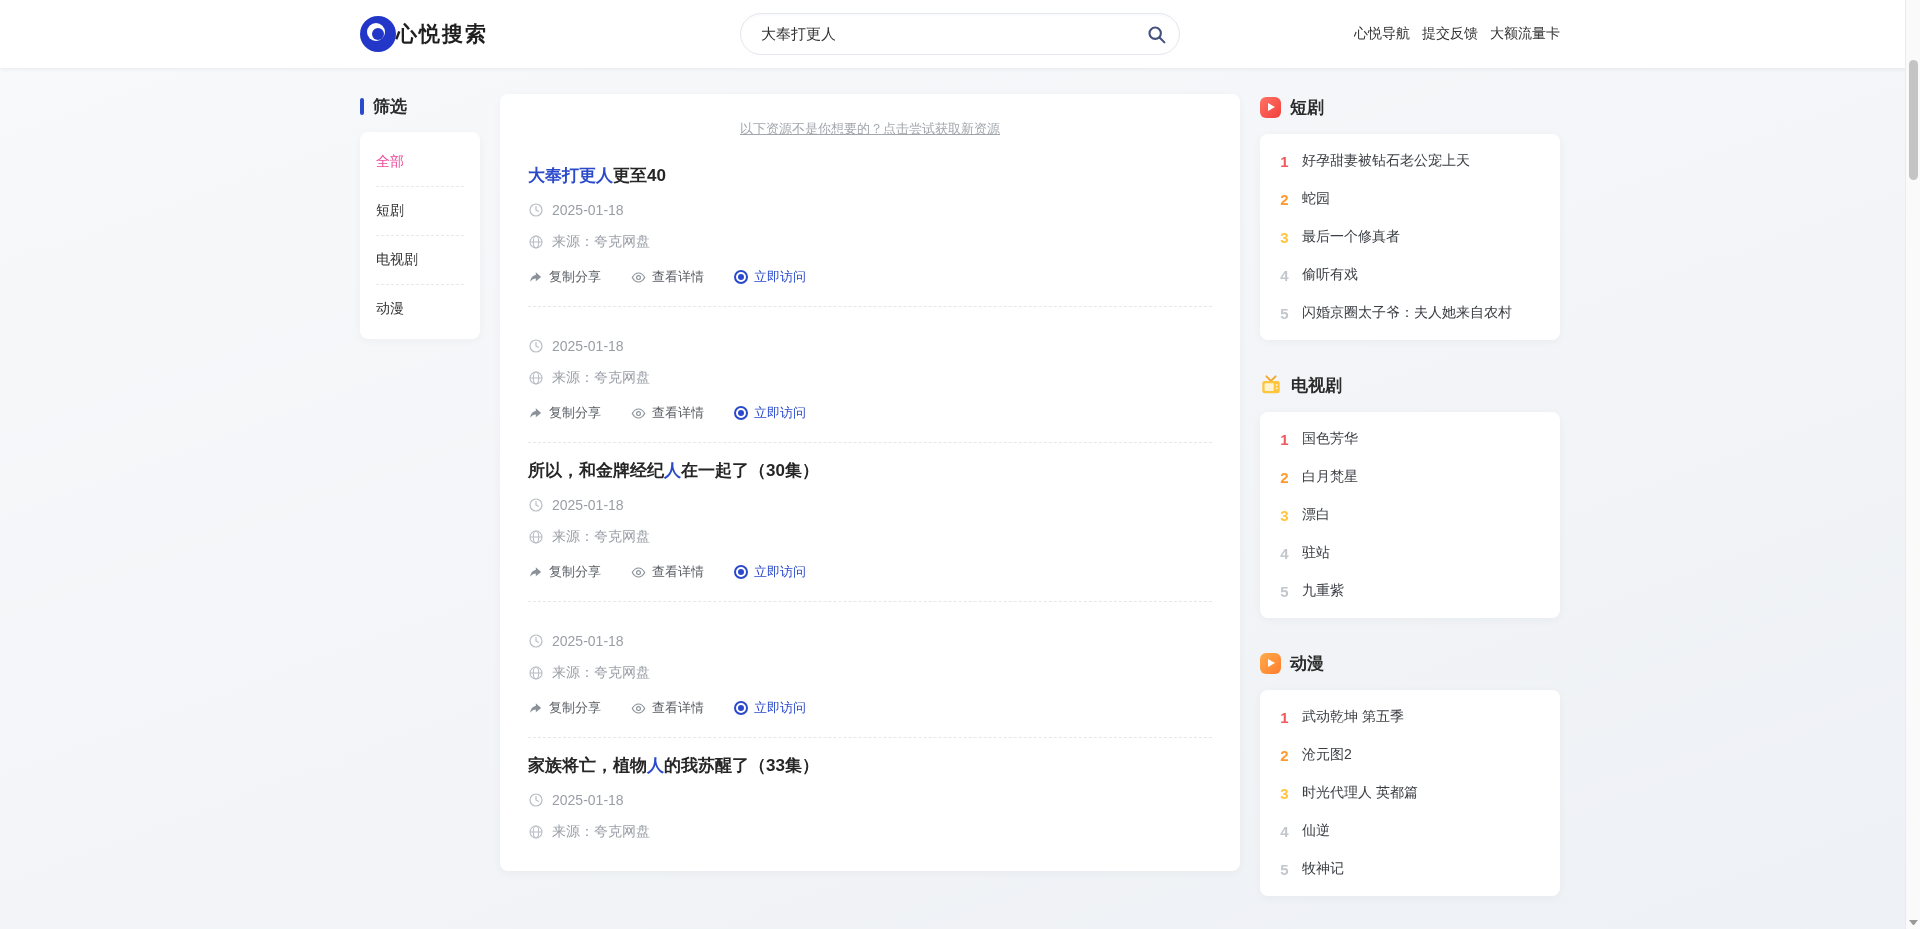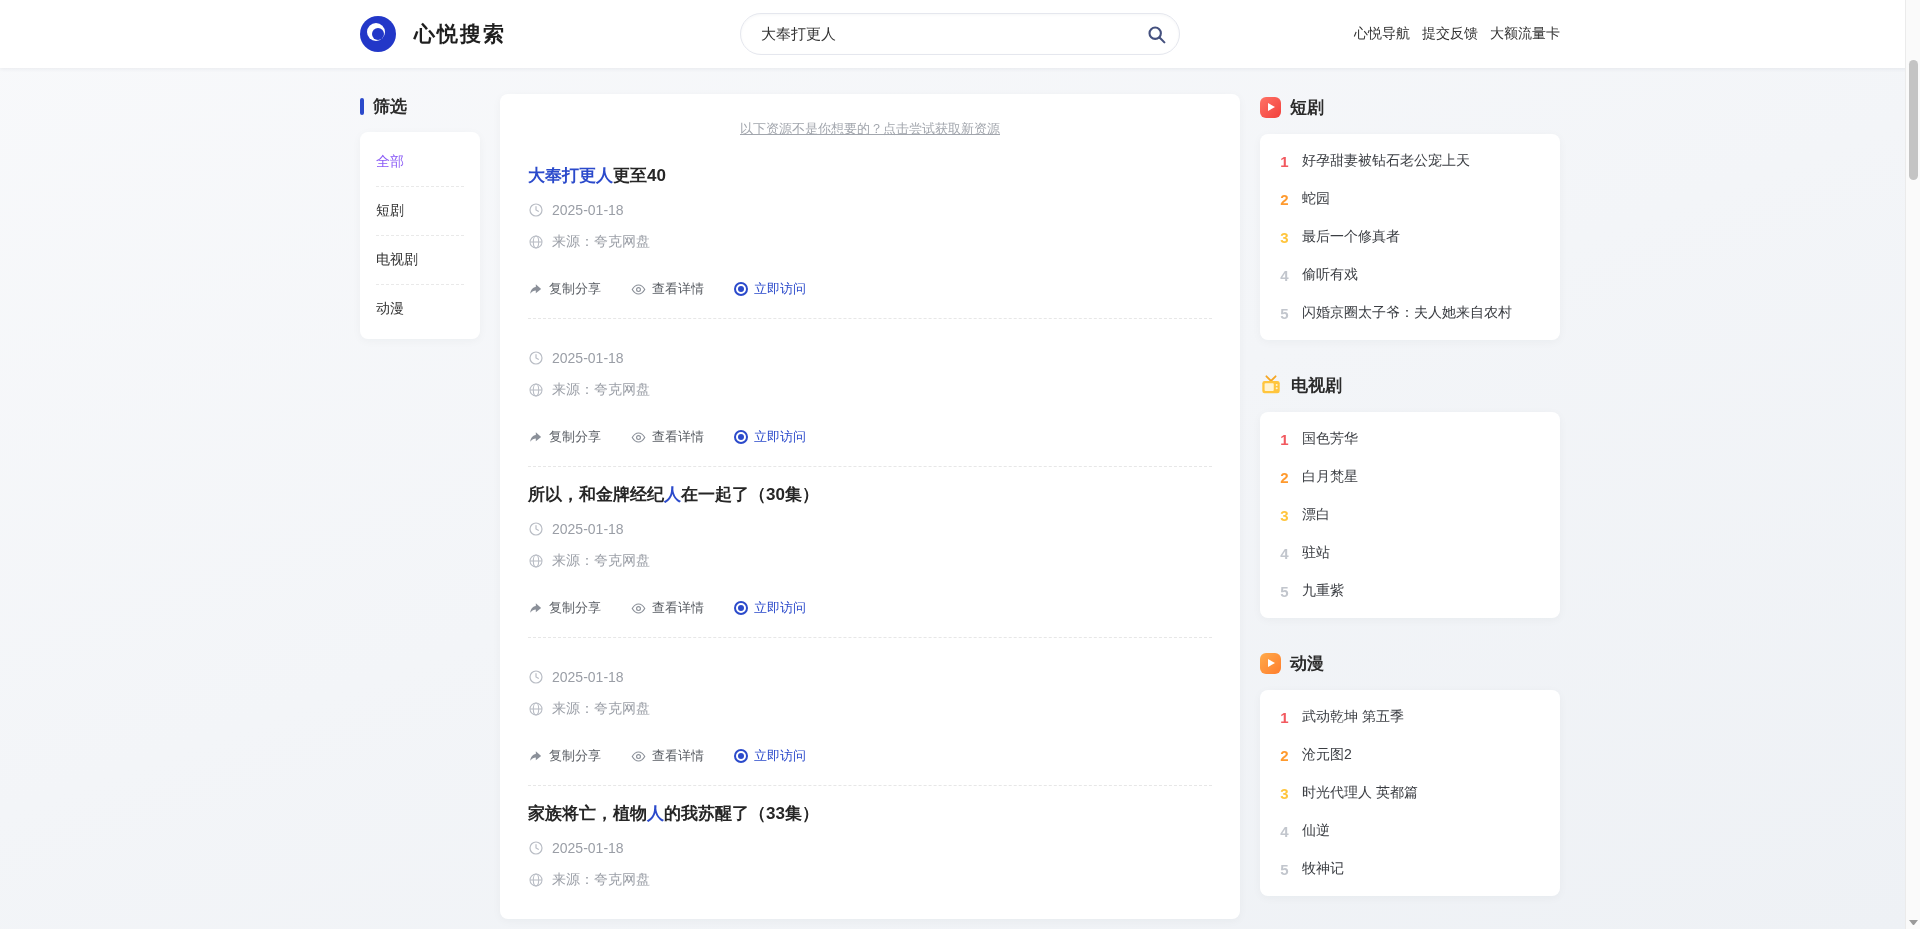--- a/index.html
+++ b/index.html
@@ -6,21 +6,21 @@
   html,body { width:1920px; height:929px; overflow:hidden; }
   body {
     font-family: "Liberation Sans", "DejaVu Sans", sans-serif;
     background: linear-gradient(160deg, #f8f9fb 0%, #eef1f5 100%);
     color:#333;
     position:relative;
   }
   
   .header { height:68px; background:#fff; box-shadow:0 1px 4px rgba(30,40,70,.07); position:relative; z-index:5; }
   .header-inner { width:1200px; margin:0 auto; height:100%; display:flex; align-items:center; }
-  .brand { display:flex; align-items:center; gap:18px; width:260px; cursor:pointer; }
+  .brand { display:flex; align-items:center; gap:0; width:260px; cursor:pointer; }
   .brand-logo { width:36px; height:36px; border-radius:50%; background:#2237c8; position:relative; flex:0 0 auto; }
   .brand-logo::after { content:""; position:absolute; left:7px; top:7px; width:18px; height:18px; background:#fff; border-radius:50%; }
   .brand-logo::before { content:""; position:absolute; left:12px; top:12px; width:12px; height:12px; background:#2237c8; border-radius:50%; z-index:1; }
   .brand-name { font-size:21px; font-weight:700; color:#1f1f1f; letter-spacing:2px; }
   .search-wrap { flex:1; display:flex; justify-content:center; }
   .search-box { width:440px; height:42px; border:1px solid #e5e7ee; border-radius:21px; background:#fff; display:flex; align-items:center; padding:0 6px 0 20px; box-shadow:0 1px 3px rgba(30,40,70,.04) inset; }
   .search-box input { flex:1; border:none; outline:none; font-size:15px; color:#333; background:transparent; font-family:inherit; }
   .search-btn { width:34px; height:34px; border:none; background:transparent; cursor:pointer; display:flex; align-items:center; justify-content:center; color:#44507e; }
   .search-btn svg { width:21px; height:21px; }
   .nav { width:260px; display:flex; justify-content:flex-end; gap:12px; }
@@ -30,34 +30,34 @@
   .col-left { width:120px; flex:0 0 auto; }
   .col-mid { width:740px; flex:0 0 auto; }
   .col-right { width:300px; flex:0 0 auto; }
   .sec-title { display:flex; align-items:center; font-size:17px; font-weight:700; color:#2b2b2b; height:24px; margin-bottom:14px; }
   .bar { display:inline-block; width:4px; height:17px; border-radius:2px; background:#2b4acb; margin-right:9px; }
   .card { background:#fff; border-radius:8px; box-shadow:0 2px 10px rgba(31,45,61,.04); }
   
   .filter-card { padding:6px 16px; }
   .filter-item { padding:15px 0; font-size:14px; color:#333; border-bottom:1px dashed #e9e9e9; cursor:pointer; }
   .filter-item:last-child { border-bottom:none; }
-  .filter-item.active { color:#8b5cf6; }
+  .filter-item.active { color:#ec4899; }
   
   .summary { font-size:17px; font-weight:700; color:#2b2b2b; }
   .summary .hl { color:#2b4acb; }
   .results-card { padding:22px 28px 10px; }
   .notice { text-align:center; font-size:13px; color:#a2a6ad; padding:4px 0 10px; cursor:pointer;text-decoration:underline; }
   .result-item { padding:16px 0 20px; border-bottom:1px dashed #e7e7e7; }
   .result-item:last-child { border-bottom:none; }
   .result-title { font-size:17px; font-weight:700; color:#262626; cursor:pointer; }
   .result-title .hl { color:#2b4acb; }
   .meta-row { display:flex; align-items:center; gap:8px; margin-top:15px; font-size:14px; color:#9a9ea6; }
   .meta-row svg { width:16px; height:16px; color:#b9bdc5; flex:0 0 auto; }
   .action-row { display:flex; align-items:center; gap:30px; margin-top:17px; font-size:13px; color:#5c6066; }
-  .action { display:inline-flex; align-items:center; gap:6px; cursor:pointer;margin-top:12px; }
+  .action { display:inline-flex; align-items:center; gap:6px; cursor:pointer; }
   .action svg { width:15px; height:15px; color:#8b9099; }
   .action.visit { color:#2b4acb; font-weight:500; }
   .radio-icon { width:14px; height:14px; border:2px solid #2b4acb; border-radius:50%; position:relative; display:inline-block; }
   .radio-icon::after { content:""; position:absolute; left:2px; top:2px; width:6px; height:6px; border-radius:50%; background:#2b4acb; }
   
   .rank-section { margin-bottom:32px; }
   .rank-header { display:flex; align-items:center; gap:9px; height:26px; margin-bottom:14px; }
   .rank-title { font-size:17px; font-weight:700; color:#2b2b2b; }
   .play-badge { width:21px; height:21px; border-radius:6px; display:inline-flex; align-items:center; justify-content:center; flex:0 0 auto; }
   .play-badge::after { content:""; border-left:7px solid #fff; border-top:4.5px solid transparent; border-bottom:4.5px solid transparent; margin-left:2px; }

